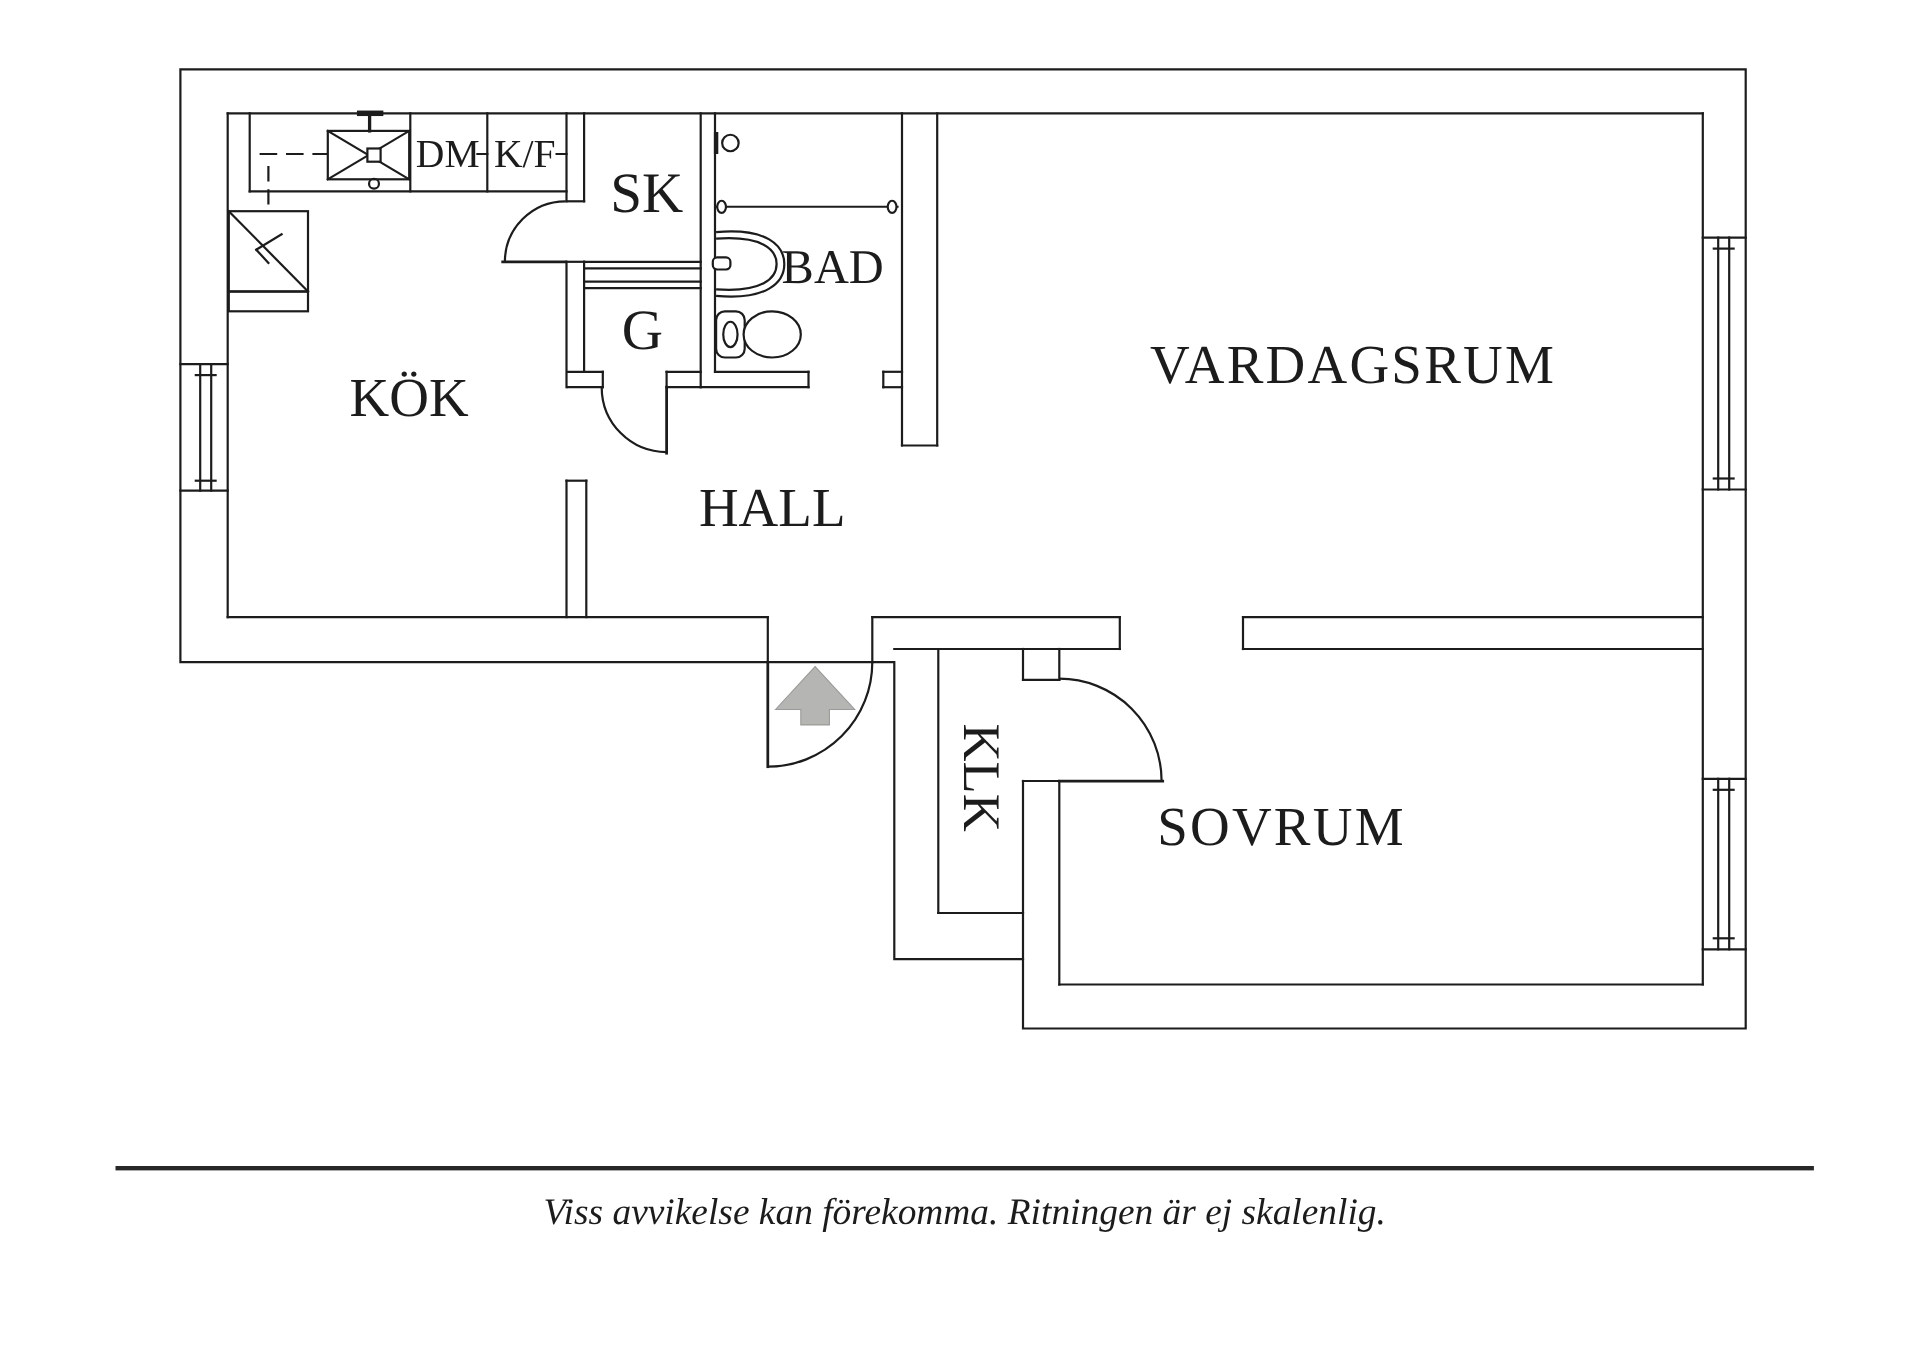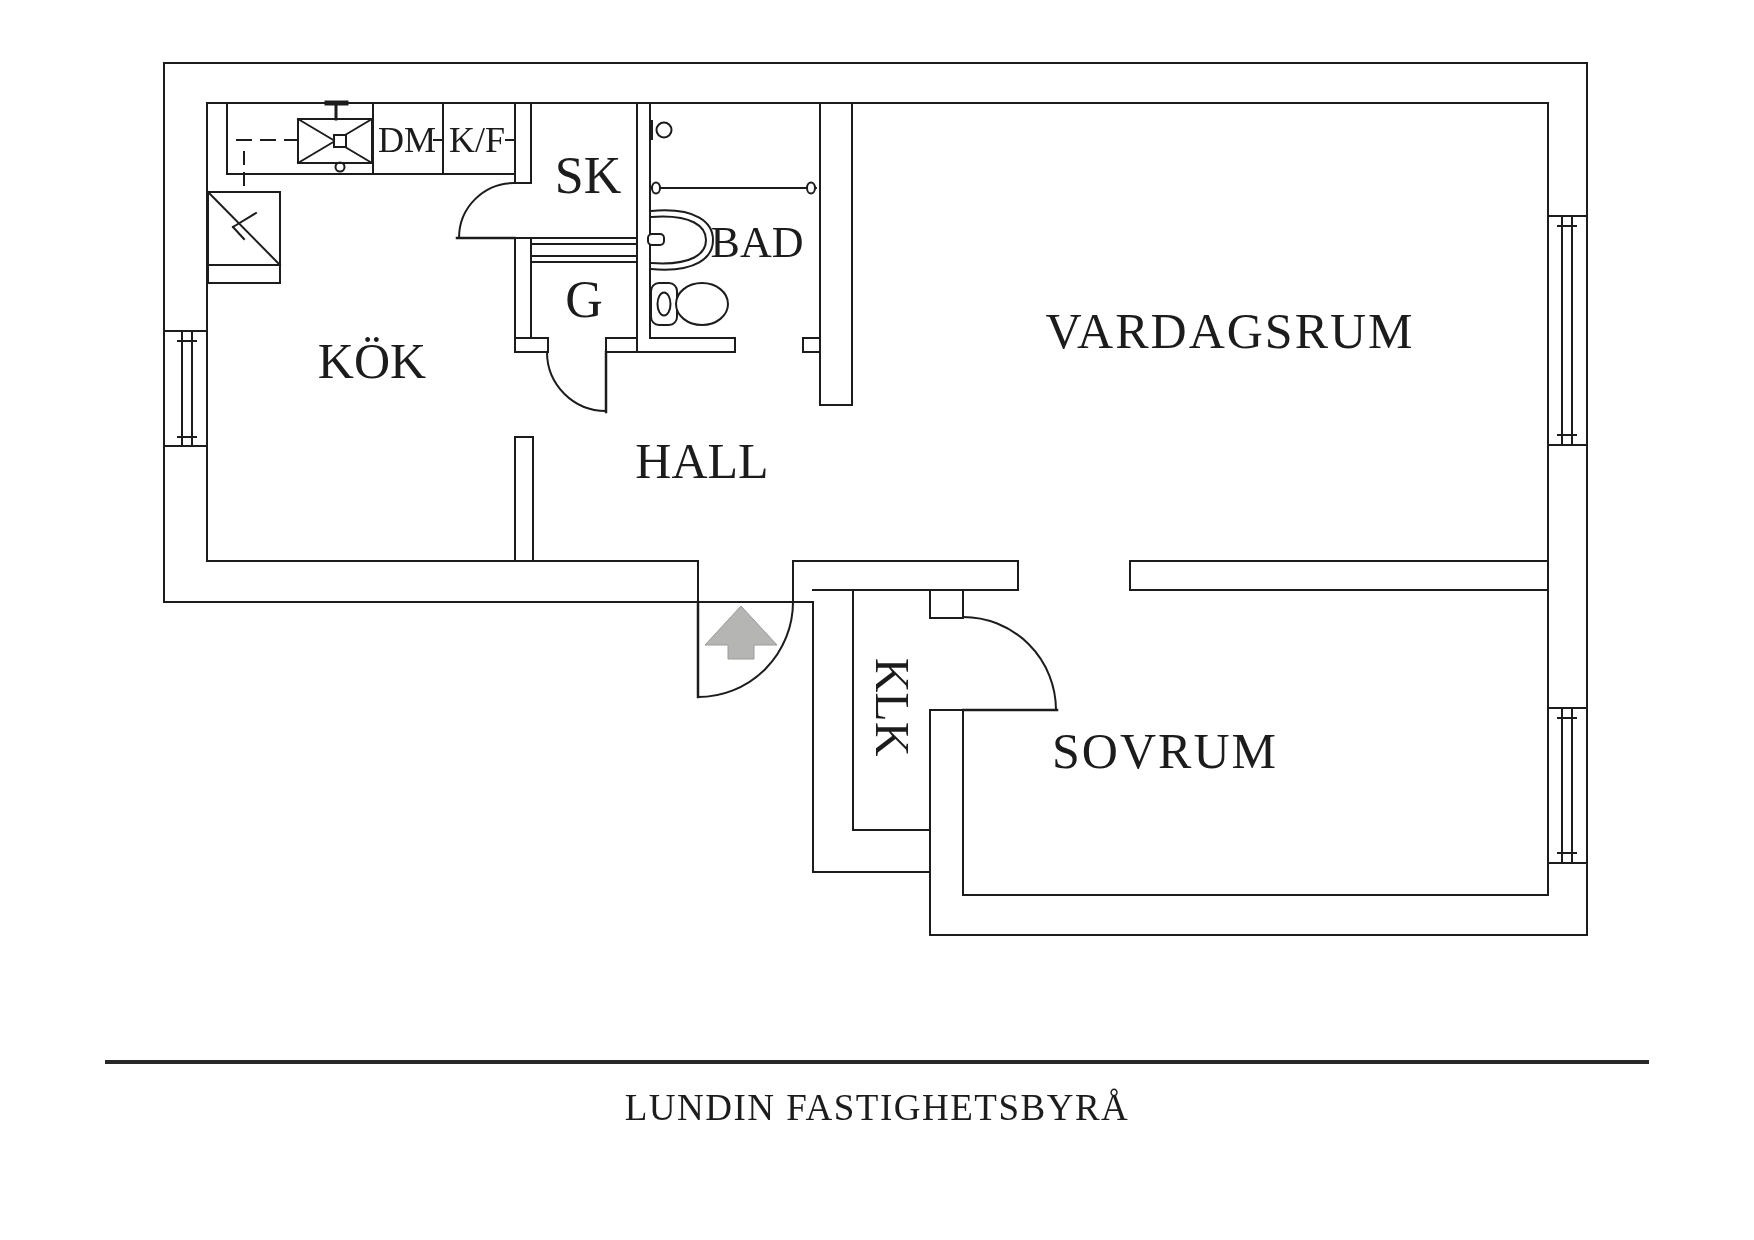--- a/index.html
+++ b/index.html
@@ -131,15 +131,15 @@
       <text x="1165" y="768" text-anchor="middle" font-size="50" font-family="&quot;Liberation Serif&quot;, serif" letter-spacing="2">SOVRUM</text>
       <text x="757" y="257" text-anchor="middle" font-size="44" font-family="&quot;Liberation Serif&quot;, serif">BAD</text>
       <text x="588" y="193" text-anchor="middle" font-size="52" font-family="&quot;Liberation Serif&quot;, serif">SK</text>
       <text x="584" y="317" text-anchor="middle" font-size="52" font-family="&quot;Liberation Serif&quot;, serif">G</text>
       <text x="893" y="724" text-anchor="middle" font-size="48" font-family="&quot;Liberation Serif&quot;, serif" transform="rotate(90 893 707)">KLK</text>
       <text x="407" y="152" text-anchor="middle" font-size="36" font-family="&quot;Liberation Serif&quot;, serif">DM</text>
       <text x="477" y="152" text-anchor="middle" font-size="36" font-family="&quot;Liberation Serif&quot;, serif">K/F</text>
     </svg>
   <div id="divider"></div>
   <div id="footer">
-    <div class="agency">LUNDIN FASTIGHETSBYRÅ</div>
+    <div class="disclaimer">Viss avvikelse kan förekomma. Ritningen är ej skalenlig.</div>
   </div>
 </div>
 
 </body></html>

